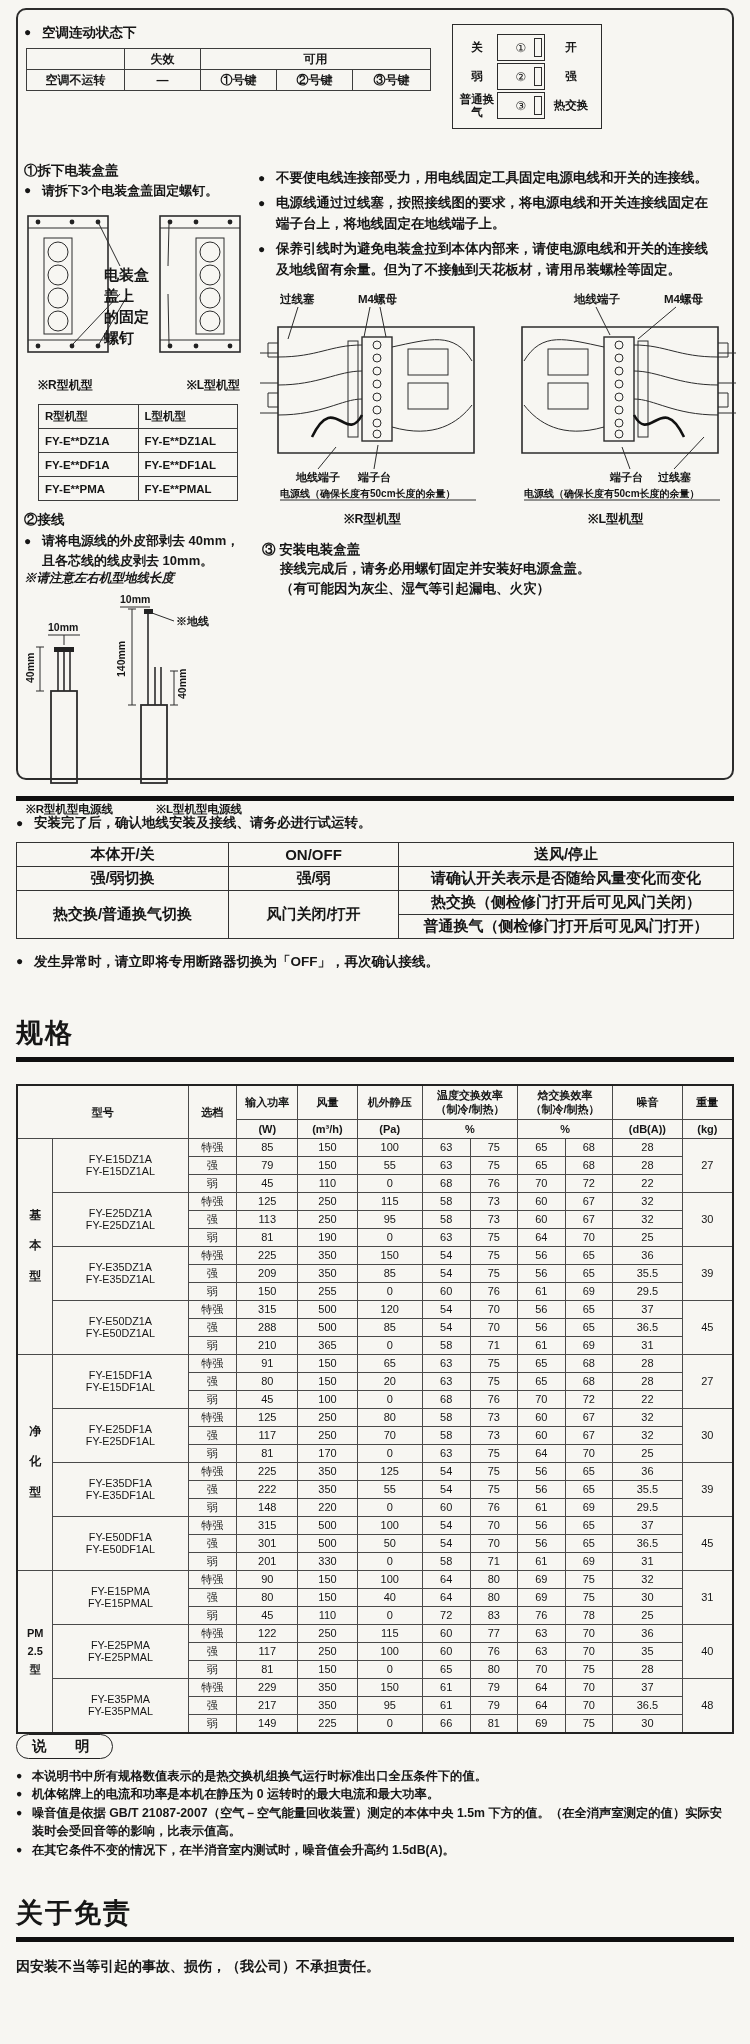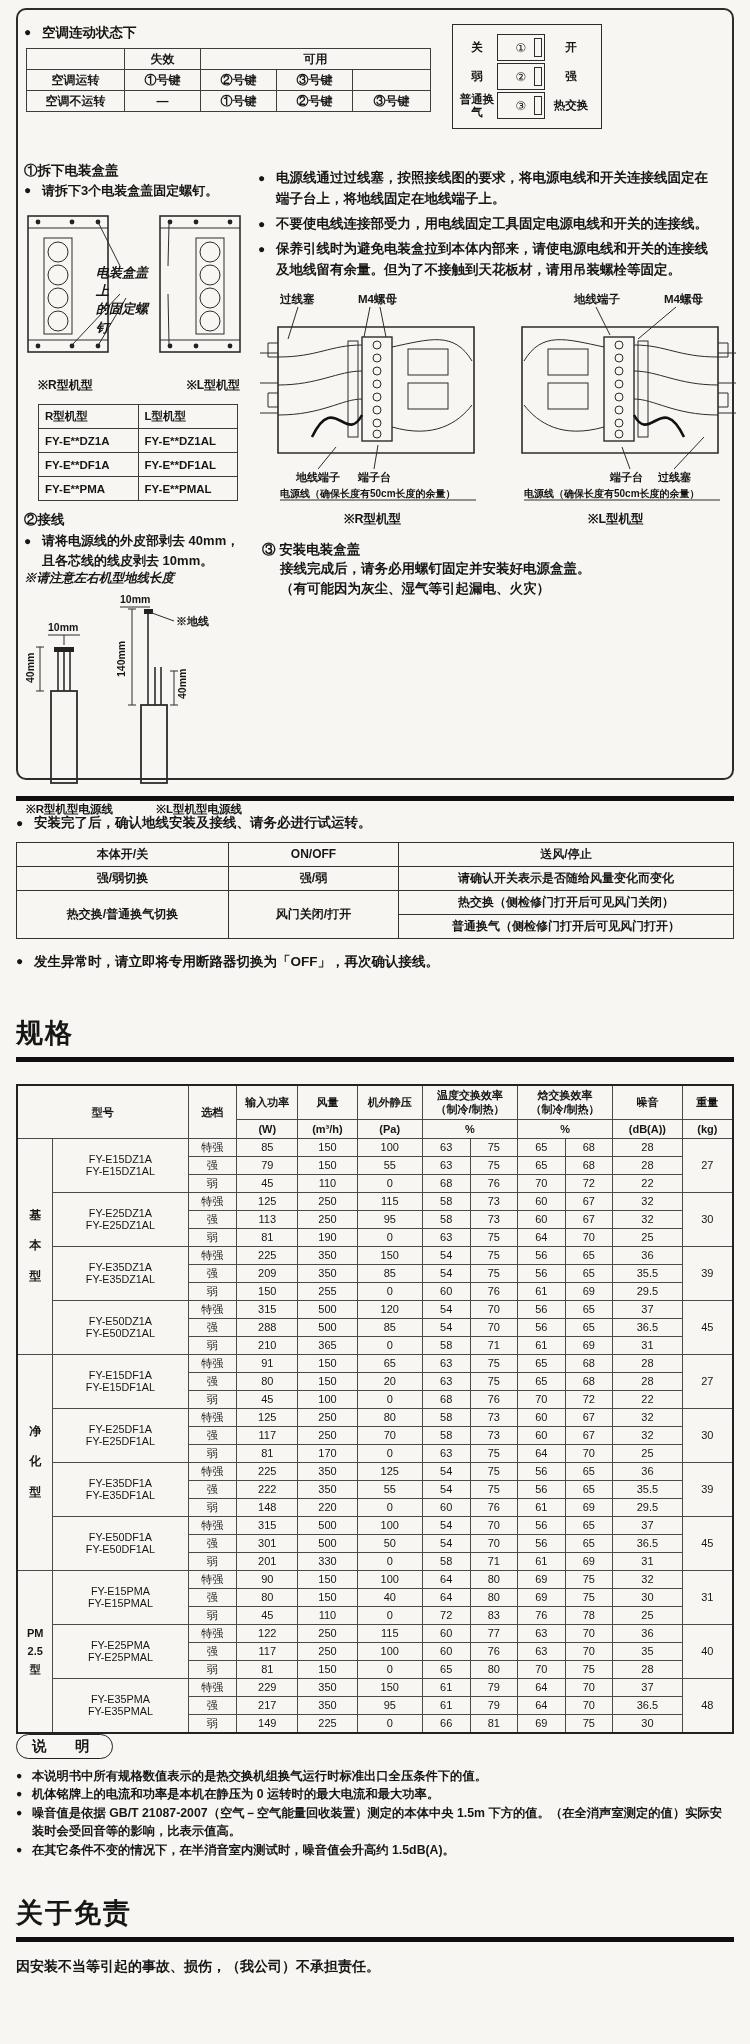--- a/index.html
+++ b/index.html
@@ -25,21 +25,21 @@
   .sp-row{display:flex;align-items:center;height:29px;}
   .sp-side{width:36px;font-size:11.5px;font-weight:600;line-height:1.1;text-align:center;}
   .sp-side.right{width:48px;}
   .sp-box{flex:1;border:1.3px solid #2c2c2c;align-self:stretch;margin:1px 2px;position:relative;
           display:flex;align-items:center;justify-content:center;}
   .sp-num{font-size:12px;}
   .sp-slider{position:absolute;right:2px;top:3px;bottom:3px;width:6px;border:1.2px solid #2c2c2c;}
   
   .covers-fig{position:relative;height:168px;margin-top:8px;}
   .covers-fig svg{position:absolute;left:0;top:0;}
-  .screw-label{position:absolute;left:72px;top:56px;width:58px;font-size:13px;font-weight:600;line-height:1.4;font-style:italic;}
+  .screw-label{position:absolute;left:80px;top:56px;width:58px;font-size:15px;font-weight:600;line-height:1.4;}
   .fig-caps{display:flex;justify-content:space-between;font-size:12px;font-weight:700;padding:0 4px 0 14px;}
   
   .mtable{border-collapse:collapse;margin:10px 0 0 14px;table-layout:fixed;width:200px;}
   .mtable td{border:1.3px solid #3d3d3d;font-size:11.5px;height:21px;padding:1px 6px;font-weight:600;}
   
   .wire-fig{margin-top:4px;}
   .wire-caps{display:flex;justify-content:space-between;font-size:11.5px;font-weight:700;padding:0 2px;}
   
   .wiring-svg{display:block;margin-top:6px;}
   svg text{fill:#161616;}
@@ -48,21 +48,21 @@
   .step3{margin-top:4px;padding-left:4px;}
   .step3 .ln{font-size:13.5px;font-weight:600;padding-left:18px;line-height:1.5;}
   
   .sec{margin-top:16px;}
   .sec-title{font-size:27px;font-weight:700;letter-spacing:2px;}
   .sec-rule{height:5px;background:#101010;margin-top:6px;}
   
   .tr-bullets{margin-top:12px;}
   .tr-bullets .bullet{font-size:13.5px;line-height:1.55;}
   .testrun-table{border-collapse:collapse;width:100%;margin-top:8px;table-layout:fixed;}
-  .testrun-table td{border:1.4px solid #333;text-align:center;font-size:12px;font-weight:600;height:21px;padding:1px 4px;}
+  .testrun-table td{border:1.4px solid #333;text-align:center;font-size:15px;font-weight:600;height:21px;padding:1px 4px;}
   .warning{margin-top:14px;font-size:13.5px;}
   
   .spec-wrap{margin-top:44px;}
   .spec-table{border-collapse:collapse;width:100%;margin-top:22px;table-layout:fixed;
               border:2px solid #222;font-size:11px;}
   .spec-table th,.spec-table td{border:1px solid #4a4a4a;text-align:center;padding:0 1px;}
   .spec-table thead th{font-weight:600;line-height:1.3;padding:2px 1px;}
   .spec-table tbody td{height:17px;line-height:1.15;}
   .spec-table .mcell{font-size:10.8px;}
   .spec-table .gcell .glines{display:flex;flex-direction:column;gap:17px;align-items:center;
@@ -97,27 +97,20 @@
               <col style="width:76px">
               <col style="width:76px">
               <col style="width:76px">
               <col style="width:78px">
             </colgroup>
           <tbody>
               <tr>
                 <td></td>
                 <td>失效</td>
                 <td colspan="3">可用</td>
-              </tr>
-              <tr>
-                <td>空调运转</td>
-                <td>①号键</td>
-                <td>②号键</td>
-                <td>③号键</td>
-                <td></td>
               </tr>
               <tr>
                 <td>空调不运转</td>
                 <td>—</td>
                 <td>①号键</td>
                 <td>②号键</td>
                 <td>③号键</td>
               </tr>
             </tbody>
         </table>
@@ -265,22 +258,22 @@
           </svg>
           <div class="wire-caps">
             <span>※R型机型电源线</span>
             <span>※L型机型电源线</span>
           </div>
         </div>
       </div>
 
       <div class="col-right">
         <div style="font-size:13.5px;line-height:1.55;">
+            <div class="bullet" style="margin-bottom: 4px;">不要使电线连接部受力，用电线固定工具固定电源电线和开关的连接线。</div>
             <div class="bullet" style="margin-bottom: 4px;">电源线通过过线塞，按照接线图的要求，将电源电线和开关连接线固定在端子台上，将地线固定在地线端子上。</div>
-            <div class="bullet" style="margin-bottom: 4px;">不要使电线连接部受力，用电线固定工具固定电源电线和开关的连接线。</div>
             <div class="bullet" style="margin-bottom: 4px;">保养引线时为避免电装盒拉到本体内部来，请使电源电线和开关的连接线及地线留有余量。但为了不接触到天花板材，请用吊装螺栓等固定。</div>
           </div>
 
         <svg class="wiring-svg" width="480" height="250" viewBox="0 0 480 250">
 
           <text x="22" y="16" font-size="11.5" font-weight="bold">过线塞</text>
           <line x1="40" y1="20" x2="30" y2="52" class="svgline"></line>
           <text x="100" y="16" font-size="11.5" font-weight="bold">M4螺母</text>
           <line x1="112" y1="20" x2="106" y2="50" class="svgline"></line>
           <line x1="122" y1="20" x2="128" y2="50" class="svgline"></line>

